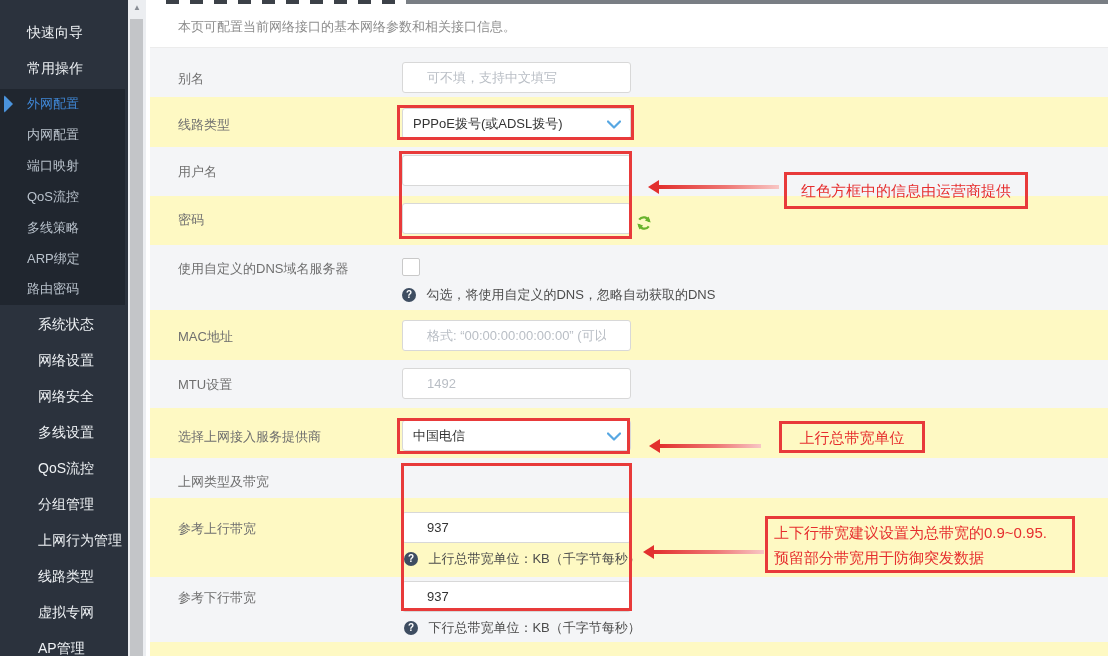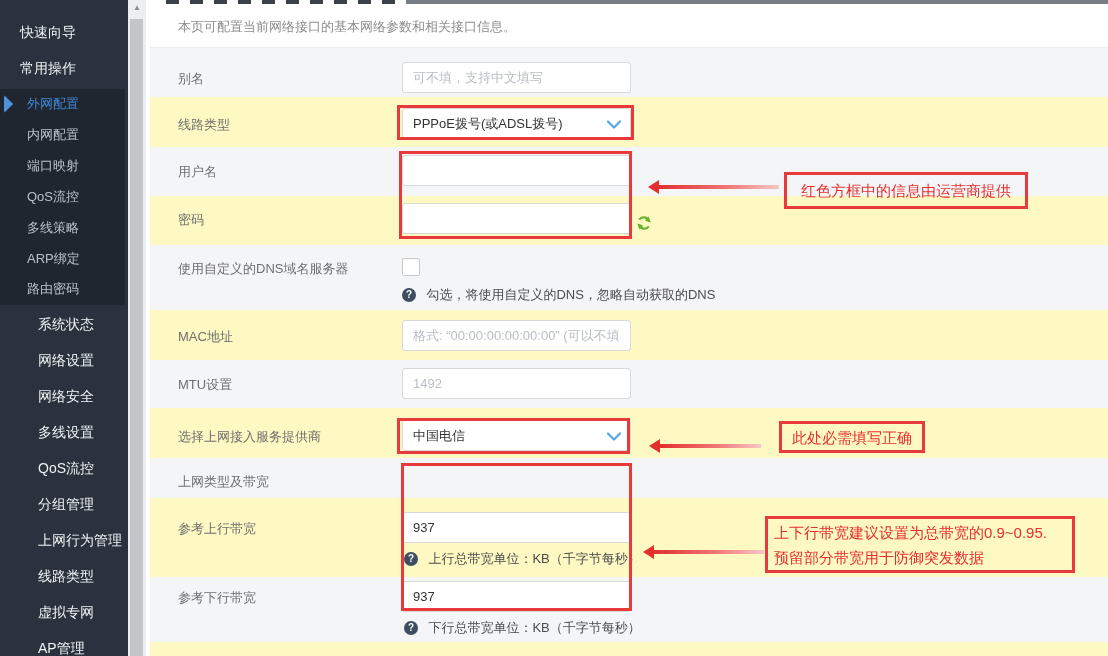--- a/index.html
+++ b/index.html
@@ -4,21 +4,21 @@
 <style>
   * { margin:0; padding:0; box-sizing:border-box; }
   html,body { background:#fff; }
   body { font-family:"Liberation Sans","DejaVu Sans",sans-serif; }
   .page { position:relative; width:1108px; height:656px; overflow:hidden; background:#fff; }
 
   
   .sidebar { position:absolute; left:0; top:0; width:128px; height:656px; background:#2b323d; }
   .side-list { position:absolute; left:0; width:128px; }
   #side-top { top:14px; }
-  #side-top .s-item { height:36px; line-height:36px; font-size:14px; color:#eef1f4; padding-left:20px; cursor:pointer; }
+  #side-top .s-item { height:36px; line-height:36px; font-size:14px; color:#eef1f4; padding-left:27px; cursor:pointer; }
   .submenu { top:89px; height:216px; width:125px; background:#20262f; display:flex; flex-direction:column; justify-content:space-around; position:absolute; }
   .submenu .s-item { position:relative; font-size:13px; color:#b9c2cc; padding-left:27px; line-height:22px; cursor:pointer; }
   .submenu .s-item.active { color:#3f87d6; }
   .submenu .s-item.active::before { content:""; position:absolute; left:4px; top:50%; transform:translateY(-50%);
      width:0; height:0; border-top:9px solid transparent; border-bottom:9px solid transparent; border-left:9px solid #4a93dd; border-radius:2px; }
   #side-bottom { top:306px; }
   #side-bottom .s-item { height:36px; line-height:36px; font-size:14px; color:#eef1f4; padding-left:38px; cursor:pointer; }
 
   
   .scrollbar { position:absolute; left:128px; top:0; width:18px; height:656px; background:#eceef1; }
@@ -33,21 +33,21 @@
   .top-clip .clip-bar { position:absolute; left:256px; top:0; width:706px; height:4px; background:#797e84; }
 
   .desc-row { position:absolute; left:0; top:5px; width:962px; height:43px; line-height:43px;
      padding-left:28px; font-size:13px; color:#8d8d8d; background:#fff; border-bottom:1px solid #ececec; }
 
   .row { position:absolute; left:0; width:962px; }
   .row.alt { background:#f4f5f7; }
   .row .lbl { position:absolute; left:28px; font-size:13px; color:#6f6f6f; white-space:nowrap; }
 
   .tinput { position:absolute; left:252px; width:229px; height:31px; border:1px solid #d8d8d8; border-radius:3px;
-     background:#fff; font-size:13px; color:#333; padding:0 10px; outline:none; font-family:inherit; }
+     background:#fff; font-size:13px; color:#333; padding:0 24px; outline:none; font-family:inherit; }
   .tinput::placeholder { color:#b9bec5; }
 
   .select { position:absolute; left:252px; width:229px; height:31px; border:1px solid #d8d8d8; border-radius:3px;
      background:#fff; font-size:13px; color:#333; line-height:29px; padding:0 28px 0 10px; cursor:pointer; }
   .select .chev { position:absolute; right:9px; top:11px; }
 
   .checkbox { position:absolute; left:252px; width:18px; height:18px; border:1px solid #c9c9c9; border-radius:2px; background:#fff; cursor:pointer; }
 
   .helpline { position:absolute; left:252px; height:16px; white-space:nowrap; }
   .qicon { display:inline-block; width:14px; height:14px; border-radius:50%; background:#3e4d61; color:#fff;
@@ -199,21 +199,21 @@
     <div class="redbox" style="left:251px;top:463px;width:231px;height:148px;"></div>
 
     <div class="arrow" style="left:509px;top:185px;width:120px;"></div>
     <div class="arrow" style="left:510px;top:444px;width:101px;"></div>
     <div class="arrow" style="left:504px;top:550px;width:110px;"></div>
 
     <div class="ann" style="left:634px;top:172px;width:244px;height:37px;">
       <span class="ann-inner">红色方框中的信息由运营商提供</span>
     </div>
     <div class="ann" style="left:629px;top:421px;width:146px;height:32px;">
-      <span class="ann-inner">此处必需填写正确</span>
+      <span class="ann-inner">上行总带宽单位</span>
     </div>
     <div class="ann" style="left:615px;top:516px;width:310px;height:57px;justify-content:flex-start;">
       <span class="ann-inner">
         <span style="display:block;">上下行带宽建议设置为总带宽的0.9~0.95.</span>
         <span style="display:block;">预留部分带宽用于防御突发数据</span>
       </span>
     </div>
   </main>
 </div>
 

